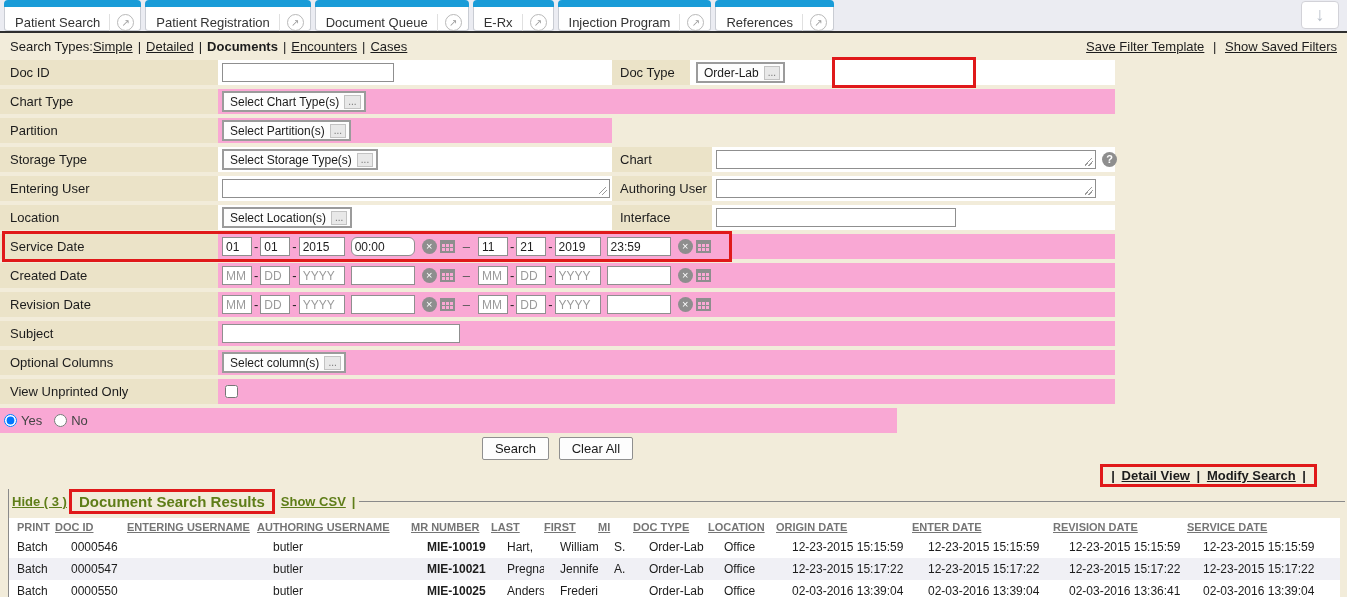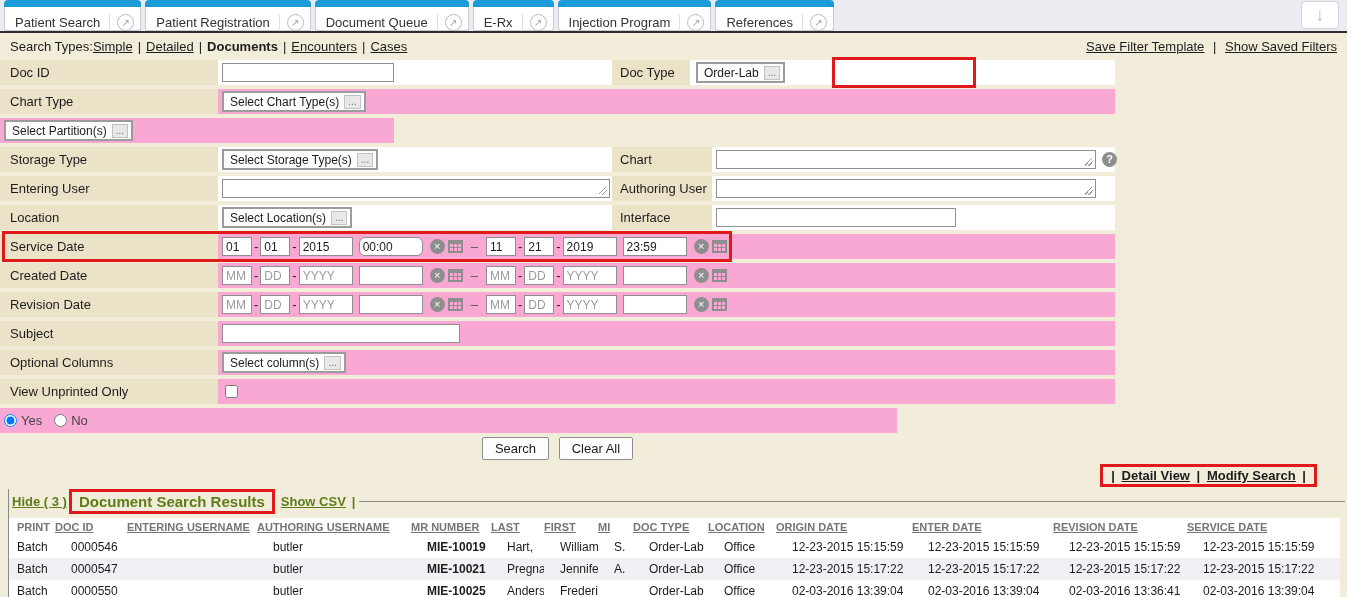--- a/index.html
+++ b/index.html
@@ -57,21 +57,21 @@
             height:21px; padding:0 3px 0 6px; font-size:12px; color:#1c1c1c; cursor:pointer; white-space:nowrap; }
   .selbtn .dots { background:#e8e8e8; border:1px solid #c2c2c2; color:#777; font-size:10px;
                   margin-left:5px; padding:0 3px; line-height:12px; }
 
   .rlabel { position:absolute; left:402px; line-height:25px; }
   .doc-type-btn { position:absolute; left:478px; }
   .redbox { position:absolute; border:3px solid #e0191a; pointer-events:none; }
   .redbox.doctype { left:614px; top:-3px; width:144px; height:31px; }
   .redbox.service { left:2px; top:-3px; width:730px; height:31px; }
 
-  .dinp-mm { width:30px; } .dinp-yy { width:54px; } .dinp-time { width:64px; }
+  .dinp-mm { width:30px; } .dinp-yy { width:46px; } .dinp-time { width:64px; }
   .dsep { margin:0 2px; color:#1c1c1c; }
   .rangedash { margin:0 8px; color:#555; }
   .clear-ic { width:15px; height:15px; border-radius:50%; background:#8e8e8e; color:#fff;
               font-size:11px; line-height:14px; text-align:center; margin:0 3px 0 7px; cursor:pointer; flex:none; }
   .cal-ic { width:15px; height:13px; border:1px solid #8e8e8e; border-top:4px solid #8e8e8e; cursor:pointer; flex:none;
             background-image:repeating-linear-gradient(90deg,#8e8e8e 0 1px,transparent 1px 4px),
                              repeating-linear-gradient(0deg,#8e8e8e 0 1px,transparent 1px 4px); }
   .help-ic { position:absolute; left:884px; width:15px; height:15px; border-radius:50%; background:#8e8e8e;
              color:#fff; font-size:11px; font-weight:bold; line-height:15px; text-align:center; cursor:pointer; }
 
@@ -212,20 +212,21 @@
       <div class="flabel">Chart Type</div>
       <div class="fcontent">
         <span class="selbtn">
           <span>Select Chart Type(s)</span>
           <span class="dots">...</span>
         </span>
       </div>
     </div>
 
     <div class="frow">
+      <div class="flabel">Partition</div>
       <div class="fcontent short">
         <span class="selbtn">
           <span>Select Partition(s)</span>
           <span class="dots">...</span>
         </span>
       </div>
     </div>
 
     <div class="frow">
       <div class="flabel">Storage Type</div>

